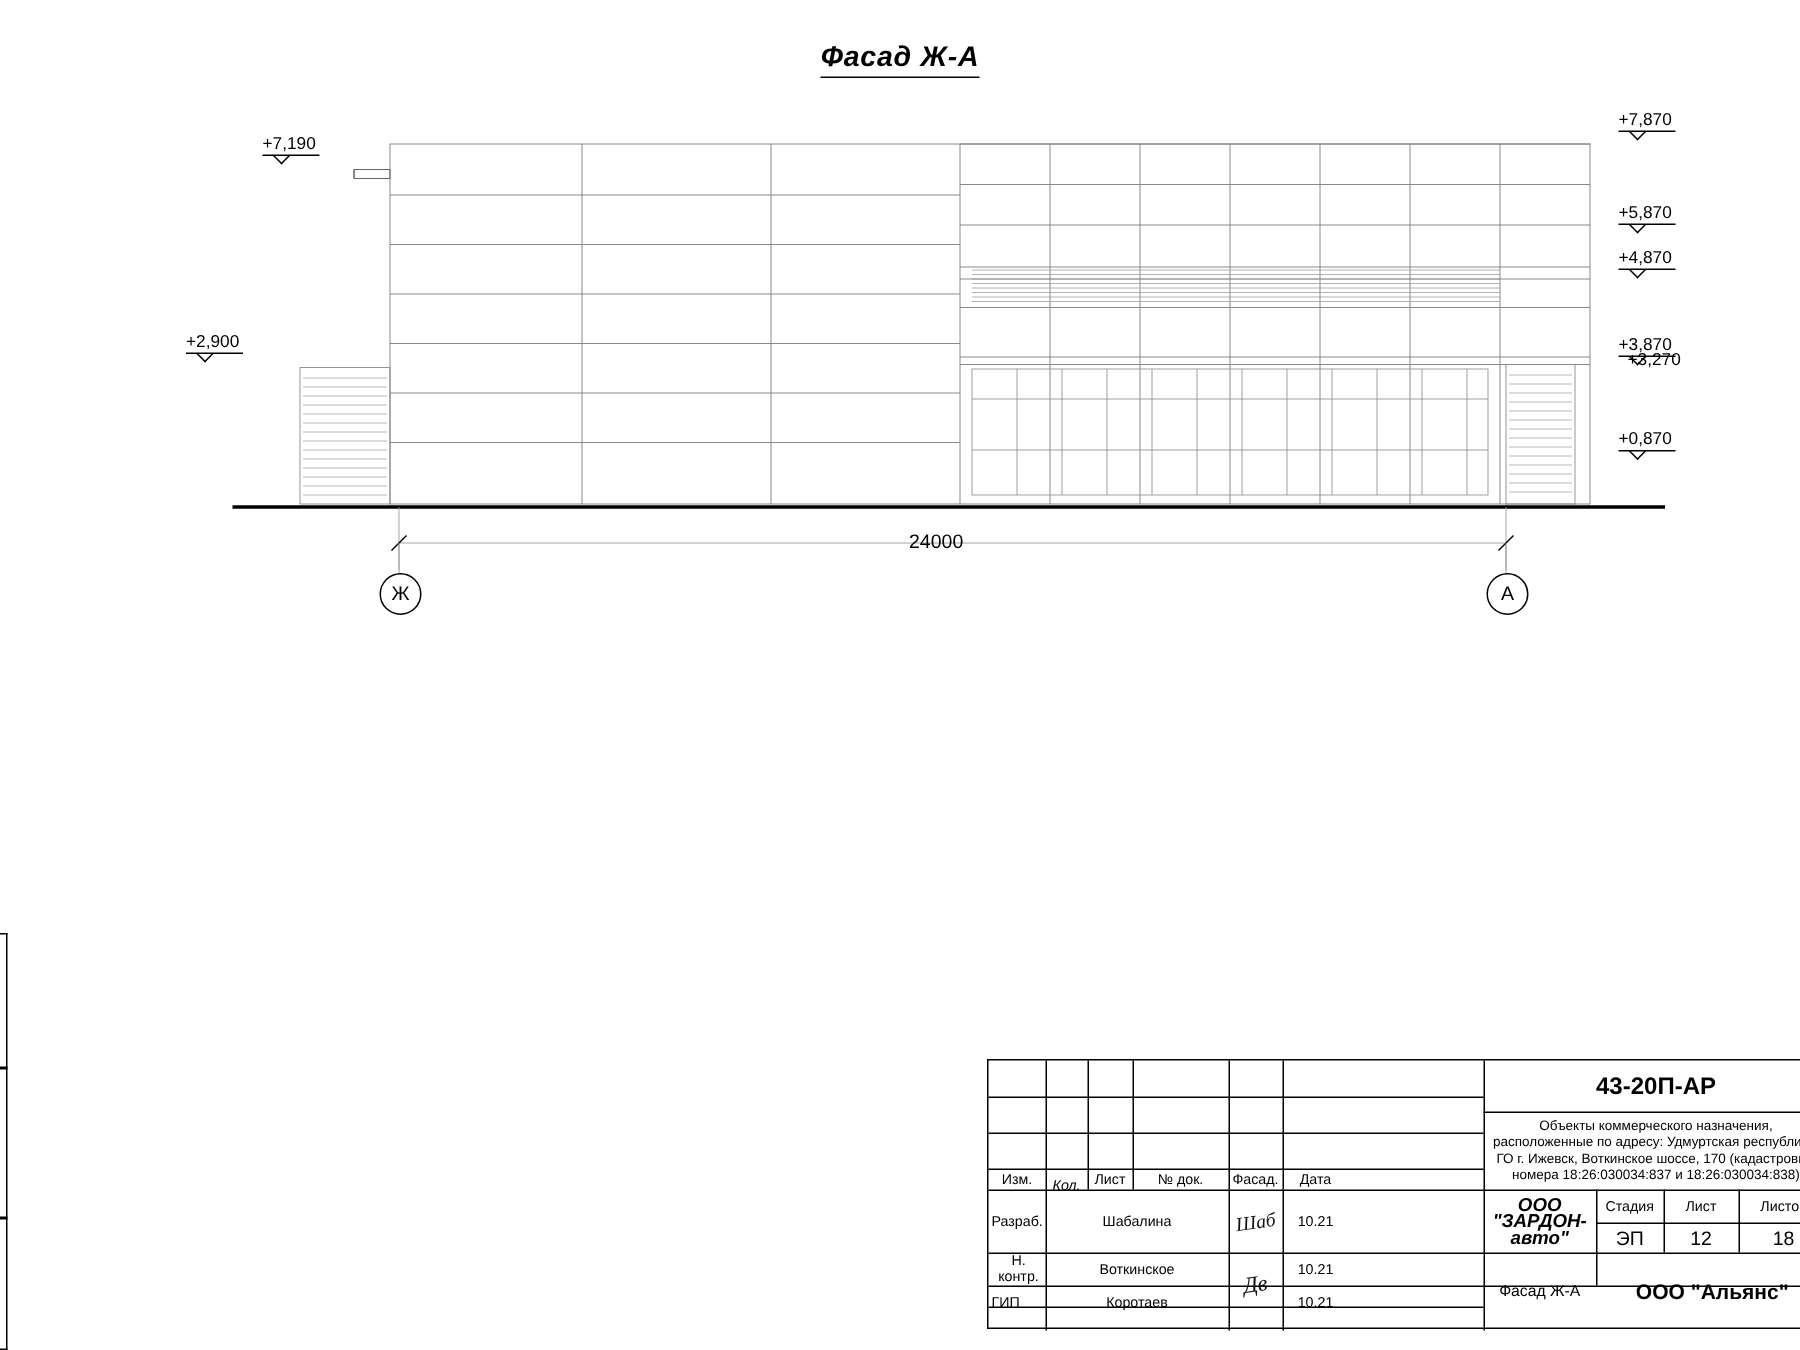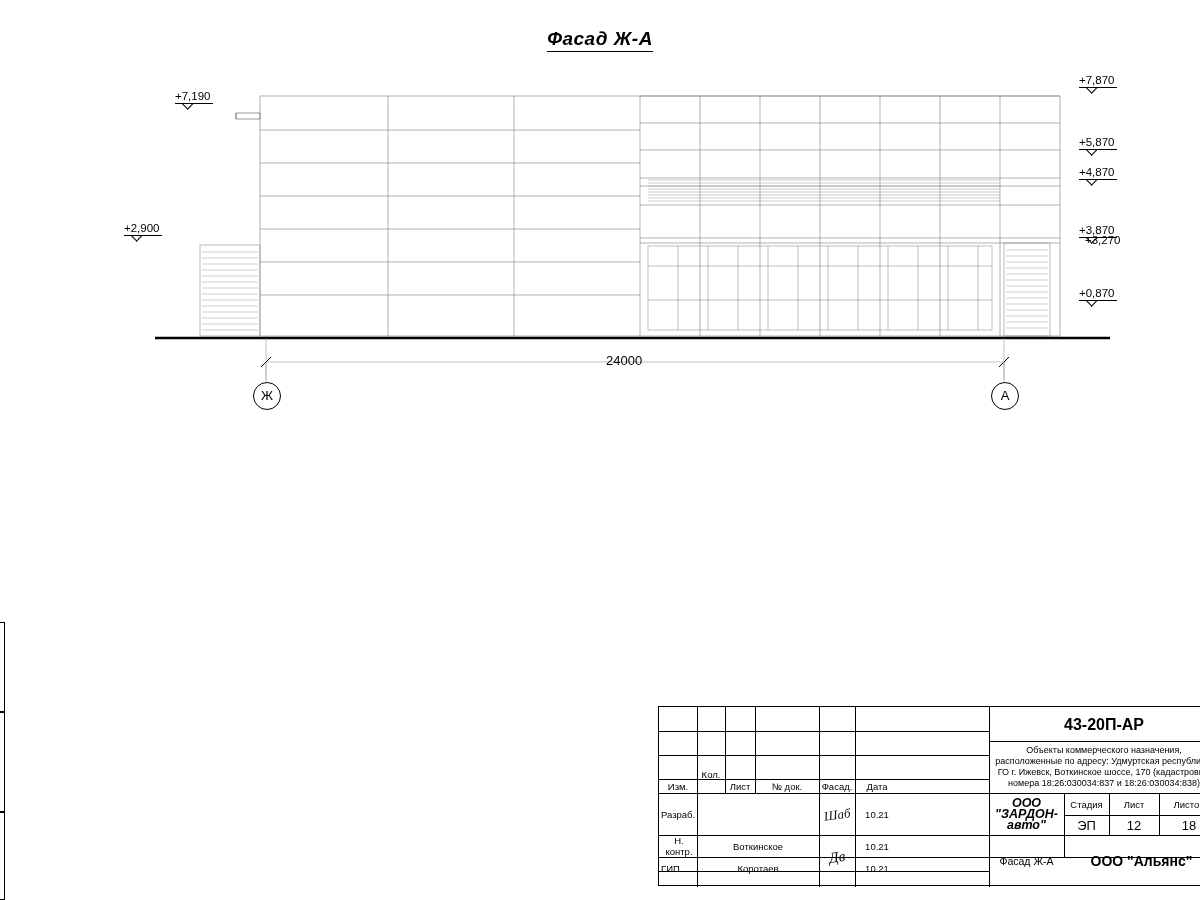--- a/index.html
+++ b/index.html
@@ -355,27 +355,28 @@
     <div class="vline" style="left:196px; top:0; height:86px;"></div>
     <div class="vline" style="left:330px; top:0; height:180px;"></div>
     <div class="vline" style="left:38px; top:86px; height:94px;"></div>
     <div class="vline" style="left:160px; top:86px; height:94px;"></div>
     <div class="vline" style="left:196px; top:86px; height:94px;"></div>
     <div class="vline" style="left:405px; top:86px; height:64px;"></div>
     <div class="vline" style="left:450px; top:86px; height:42px;"></div>
     <div class="vline" style="left:500px; top:86px; height:42px;"></div>
 
     <div class="cell" style="left:0; top:72px; width:38px; height:14px;">Изм.</div>
-    <div class="cell" style="left:38px; top:60px; width:28px; height:14px;">Кол.</div>
+    <div class="cell" style="left:38px; top:76px; width:28px; height:14px;font-style:italic;">Кол.</div>
     <div class="cell" style="left:66px; top:72px; width:30px; height:14px;">Лист</div>
     <div class="cell" style="left:96px; top:72px; width:64px; height:14px;">№ док.</div>
     <div class="cell" style="left:160px; top:72px; width:36px; height:14px;">Фасад.</div>
     <div class="cell" style="left:196px; top:72px; width:44px; height:14px;">Дата</div>
 
     <div class="cell left" style="left:0; top:86px; width:38px; height:42px;">Разраб.</div>
+    <div class="cell" style="left:38px; top:86px; width:122px; height:42px;">Шабалина</div>
     <div class="cell signature" style="left:160px; top:86px; width:36px; height:42px;">Шаб</div>
     <div class="cell" style="left:196px; top:86px; width:44px; height:42px;">10.21</div>
 
     <div class="cell left" style="left:0; top:128px; width:38px; height:22px;">Н. контр.</div>
     <div class="cell" style="left:38px; top:128px; width:122px; height:22px;">Воткинское</div>
     <div class="cell" style="left:196px; top:128px; width:44px; height:22px;">10.21</div>
 
     <div class="cell left" style="left:0; top:150px; width:38px; height:22px;">ГИП</div>
     <div class="cell" style="left:38px; top:150px; width:122px; height:22px;">Коротаев</div>
     <div class="cell" style="left:196px; top:150px; width:44px; height:22px;">10.21</div>

